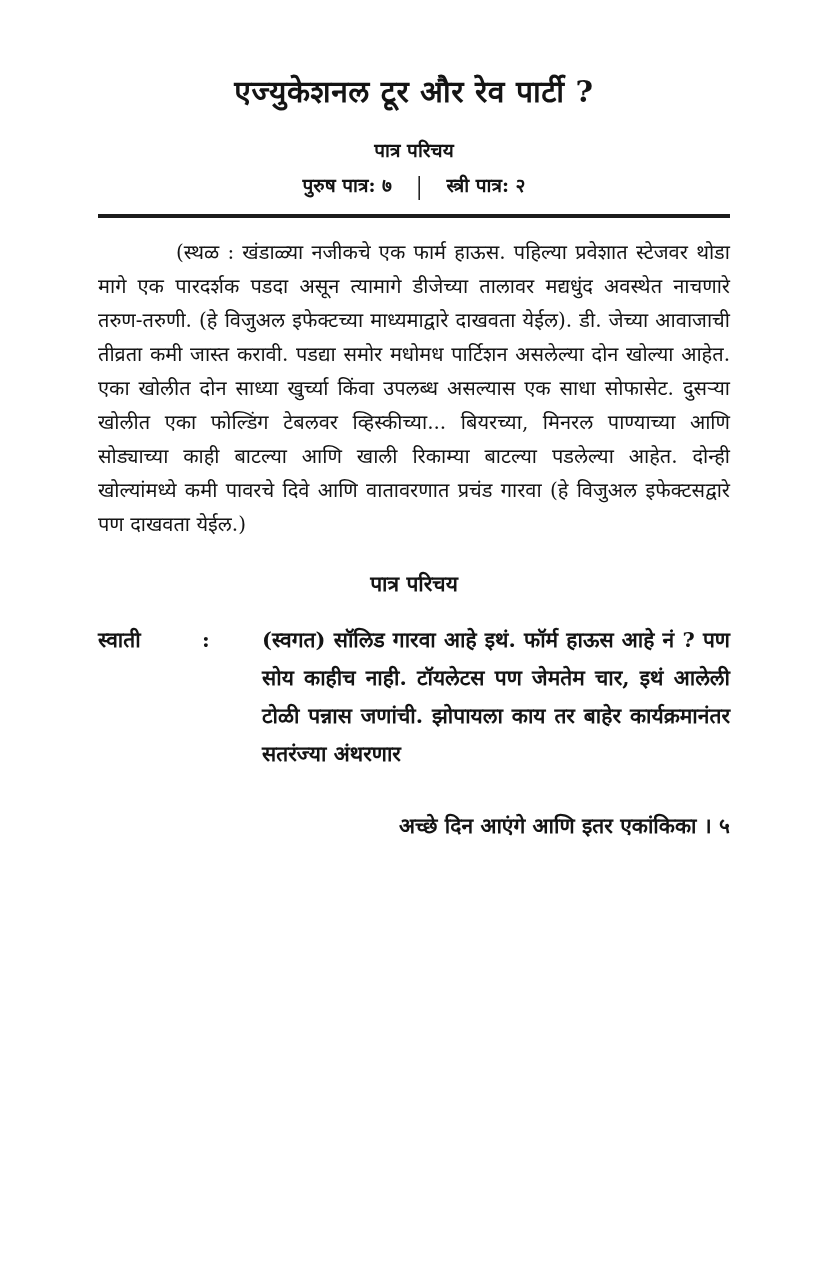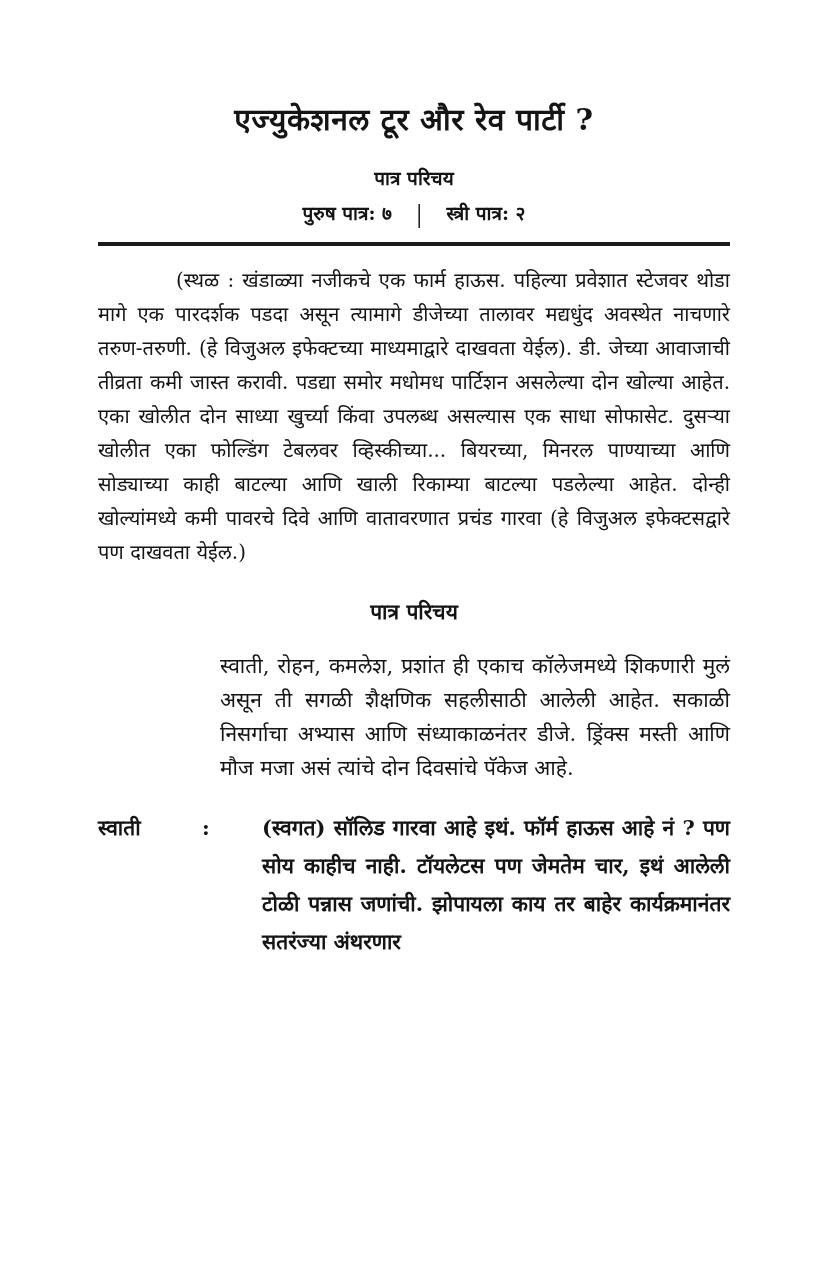--- a/index.html
+++ b/index.html
@@ -3,21 +3,21 @@
 <meta charset="utf-8">
 <style>
   html, body { margin:0; padding:0; background:#ffffff; }
   .page {
     position: relative;
     width: 825px;
     height: 1275px;
     box-sizing: border-box;
     background: #ffffff;
     color: #141414;
-    padding: 100px 95px 0 98px;
+    padding: 72px 95px 0 98px;
     font-family: "DejaVu Serif", "Liberation Serif", serif;
     overflow: hidden;
   }
   .page-title {
     margin: 0;
     text-align: center;
     font-size: 30px;
     font-weight: bold;
     letter-spacing: 0.5px;
     line-height: 1.3;
@@ -95,23 +95,23 @@
     <span>पुरुष पात्र: ७</span><span class="sep">|</span><span>स्त्री पात्र: २</span>
   </div>
 
   <hr class="h-rule">
 
   <p class="stage">(स्थळ : खंडाळ्या नजीकचे एक फार्म हाऊस. पहिल्या प्रवेशात स्टेजवर थोडा मागे एक पारदर्शक पडदा असून त्यामागे डीजेच्या तालावर मद्यधुंद अवस्थेत नाचणारे तरुण-तरुणी. (हे विजुअल इफेक्टच्या माध्यमाद्वारे दाखवता येईल). डी. जेच्या आवाजाची तीव्रता कमी जास्त करावी. पडद्या समोर मधोमध पार्टिशन असलेल्या दोन खोल्या आहेत. एका खोलीत दोन साध्या खुर्च्या किंवा उपलब्ध असल्यास एक साधा सोफासेट. दुसऱ्या खोलीत एका फोल्डिंग टेबलवर व्हिस्कीच्या... बियरच्या, मिनरल पाण्याच्या आणि सोड्याच्या काही बाटल्या आणि खाली रिकाम्या बाटल्या पडलेल्या आहेत. दोन्ही खोल्यांमध्ये कमी पावरचे दिवे आणि वातावरणात प्रचंड गारवा (हे विजुअल इफेक्टसद्वारे पण दाखवता येईल.)</p>
 
   <h2 class="section-heading">पात्र परिचय</h2>
 
   <div class="intro">
-    <p>स्वाती, रोहन, कमलेश, प्रशांत ही एकाच कॉलेजमध्ये शिकणारी मुलं असून ती सगळी शैक्षणिक सहलीसाठी आलेली आहेत. सकाळी निसर्गाचा अभ्यास आणि संध्याकाळनंतर डीजे. ड्रिंक्स मस्ती आणि मौज मजा असं त्यांचे दोन दिवसांचे पॅकेज आहे.</p>
   </div>
 
   <div class="dialogue">
     <div class="speaker">स्वाती</div>
     <div class="colon">:</div>
     <div class="dtext">(स्वगत) सॉलिड गारवा आहे इथं. फॉर्म हाऊस आहे नं ? पण सोय काहीच नाही. टॉयलेटस पण जेमतेम चार, इथं आलेली टोळी पन्नास जणांची. झोपायला काय तर बाहेर कार्यक्रमानंतर सतरंज्या अंथरणार</div>
   </div>
 
+  <div class="page-footer">अच्छे दिन आएंगे आणि इतर एकांकिका । ५</div>
 
 </div>
 
 </body></html>

